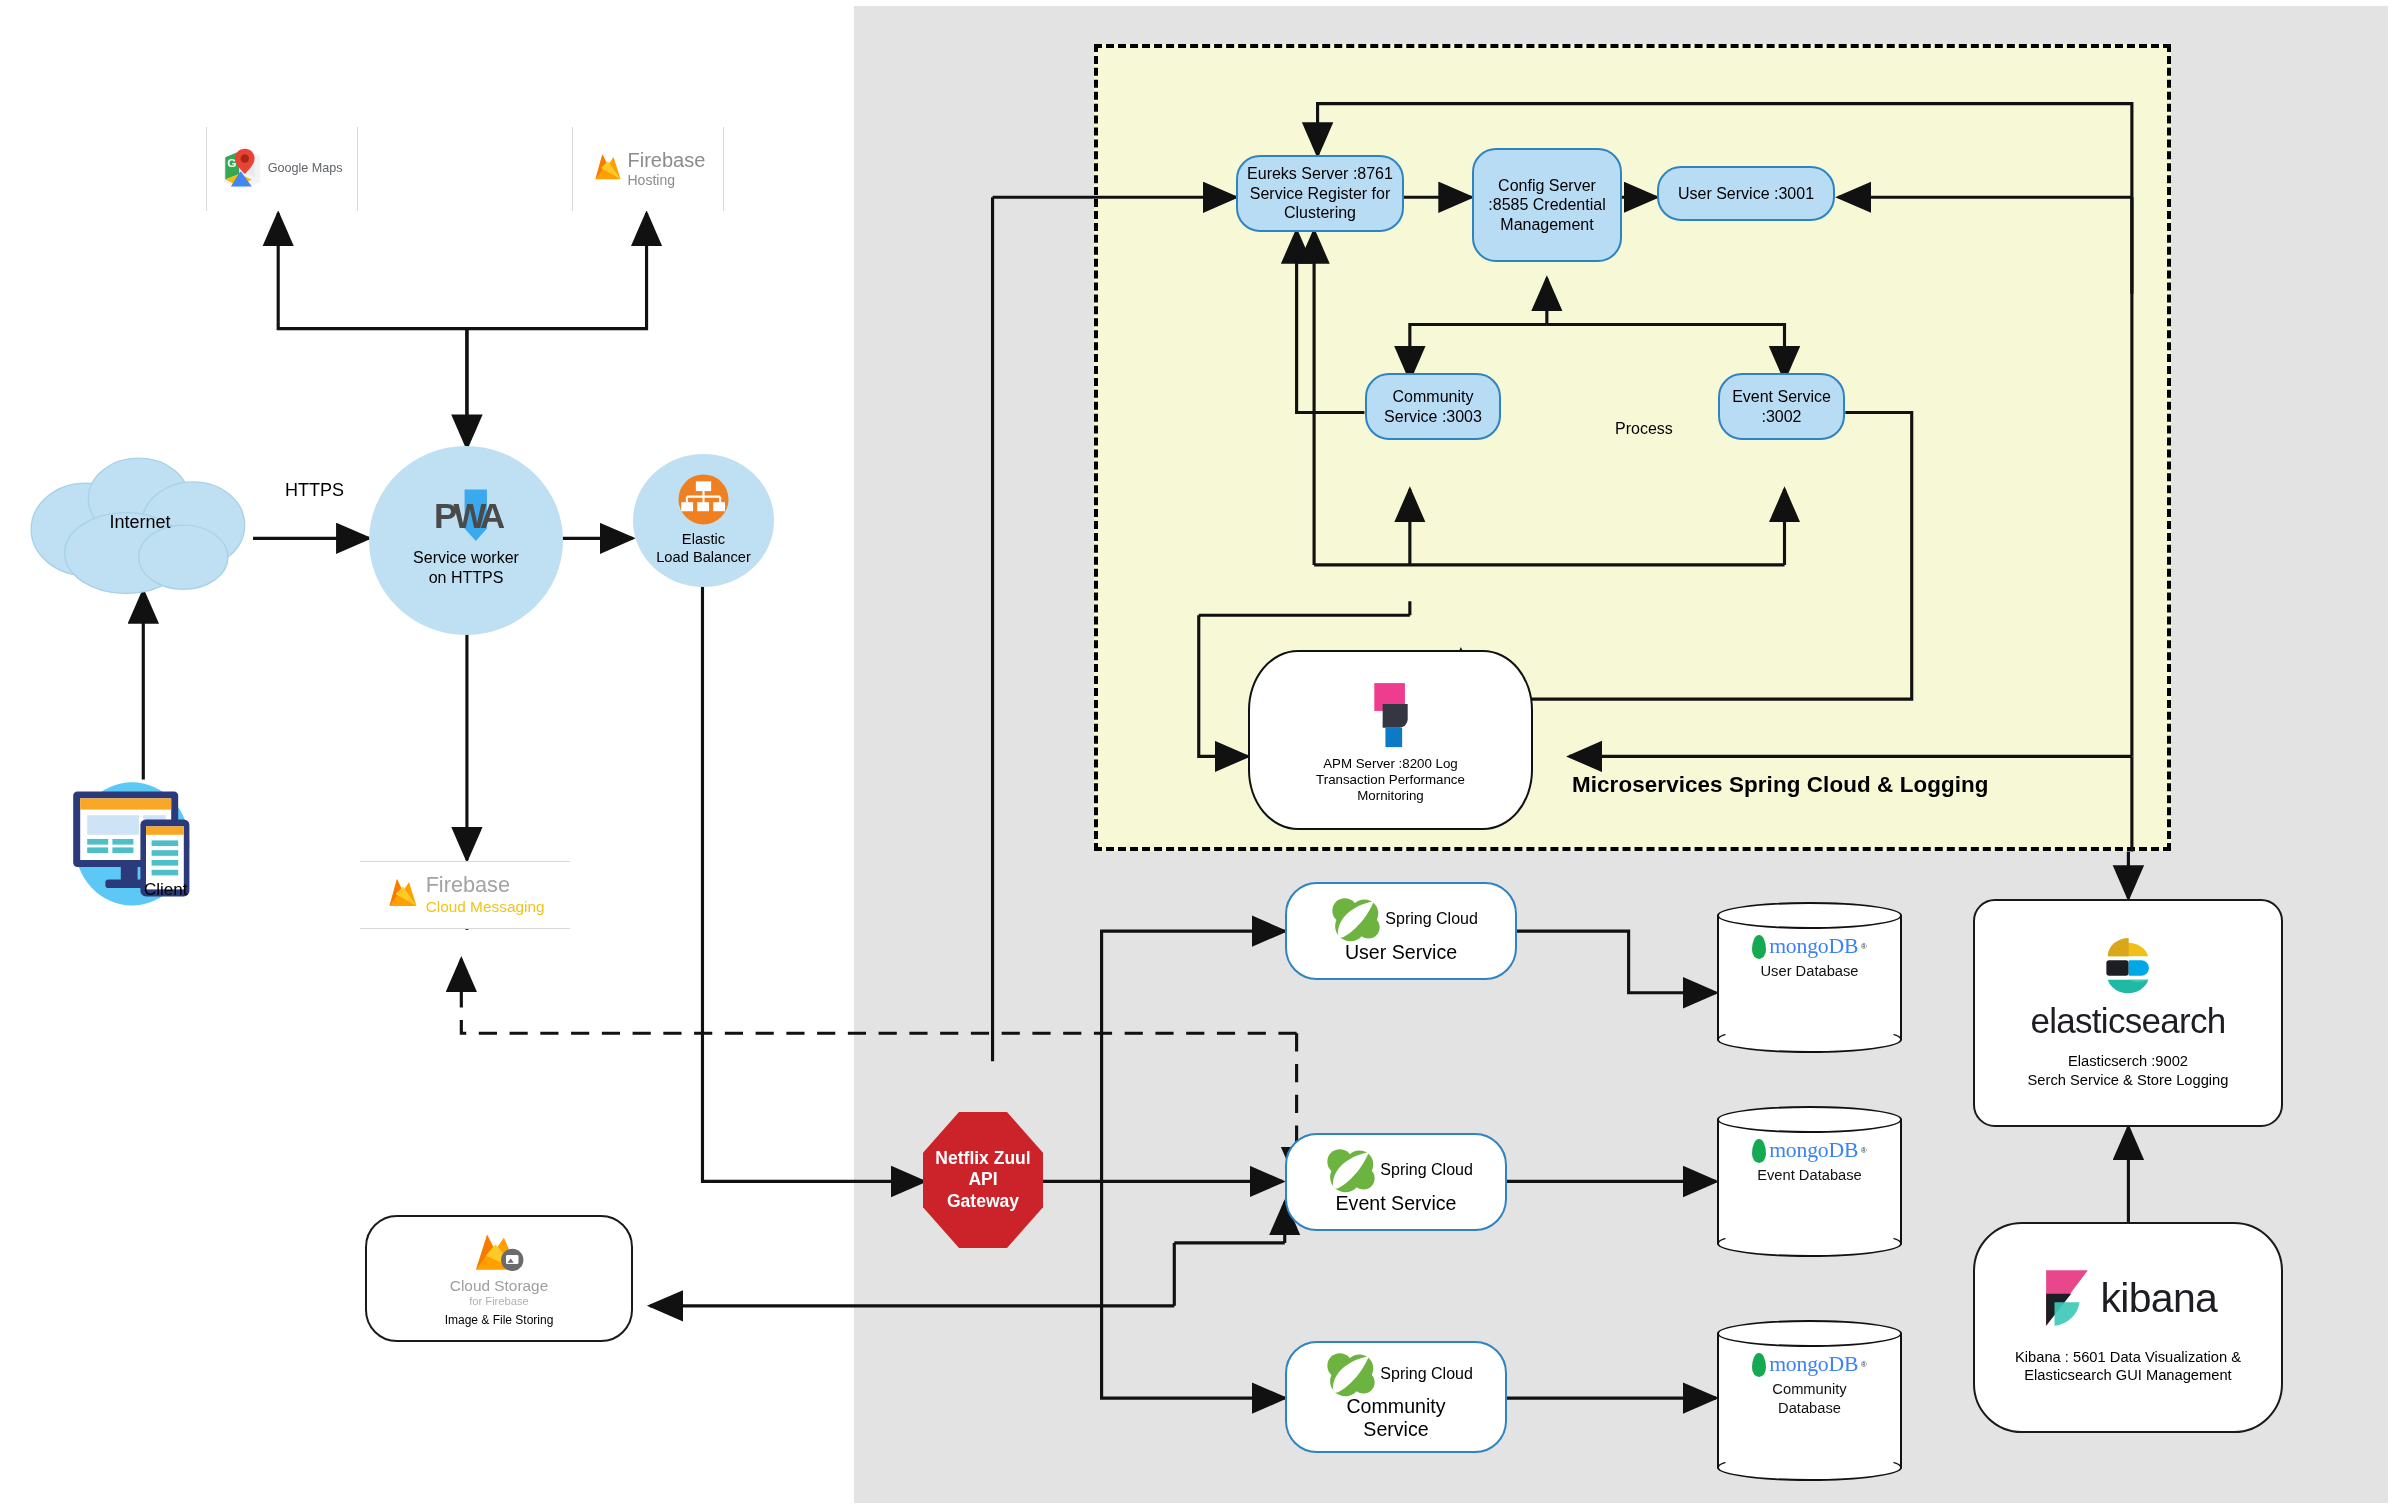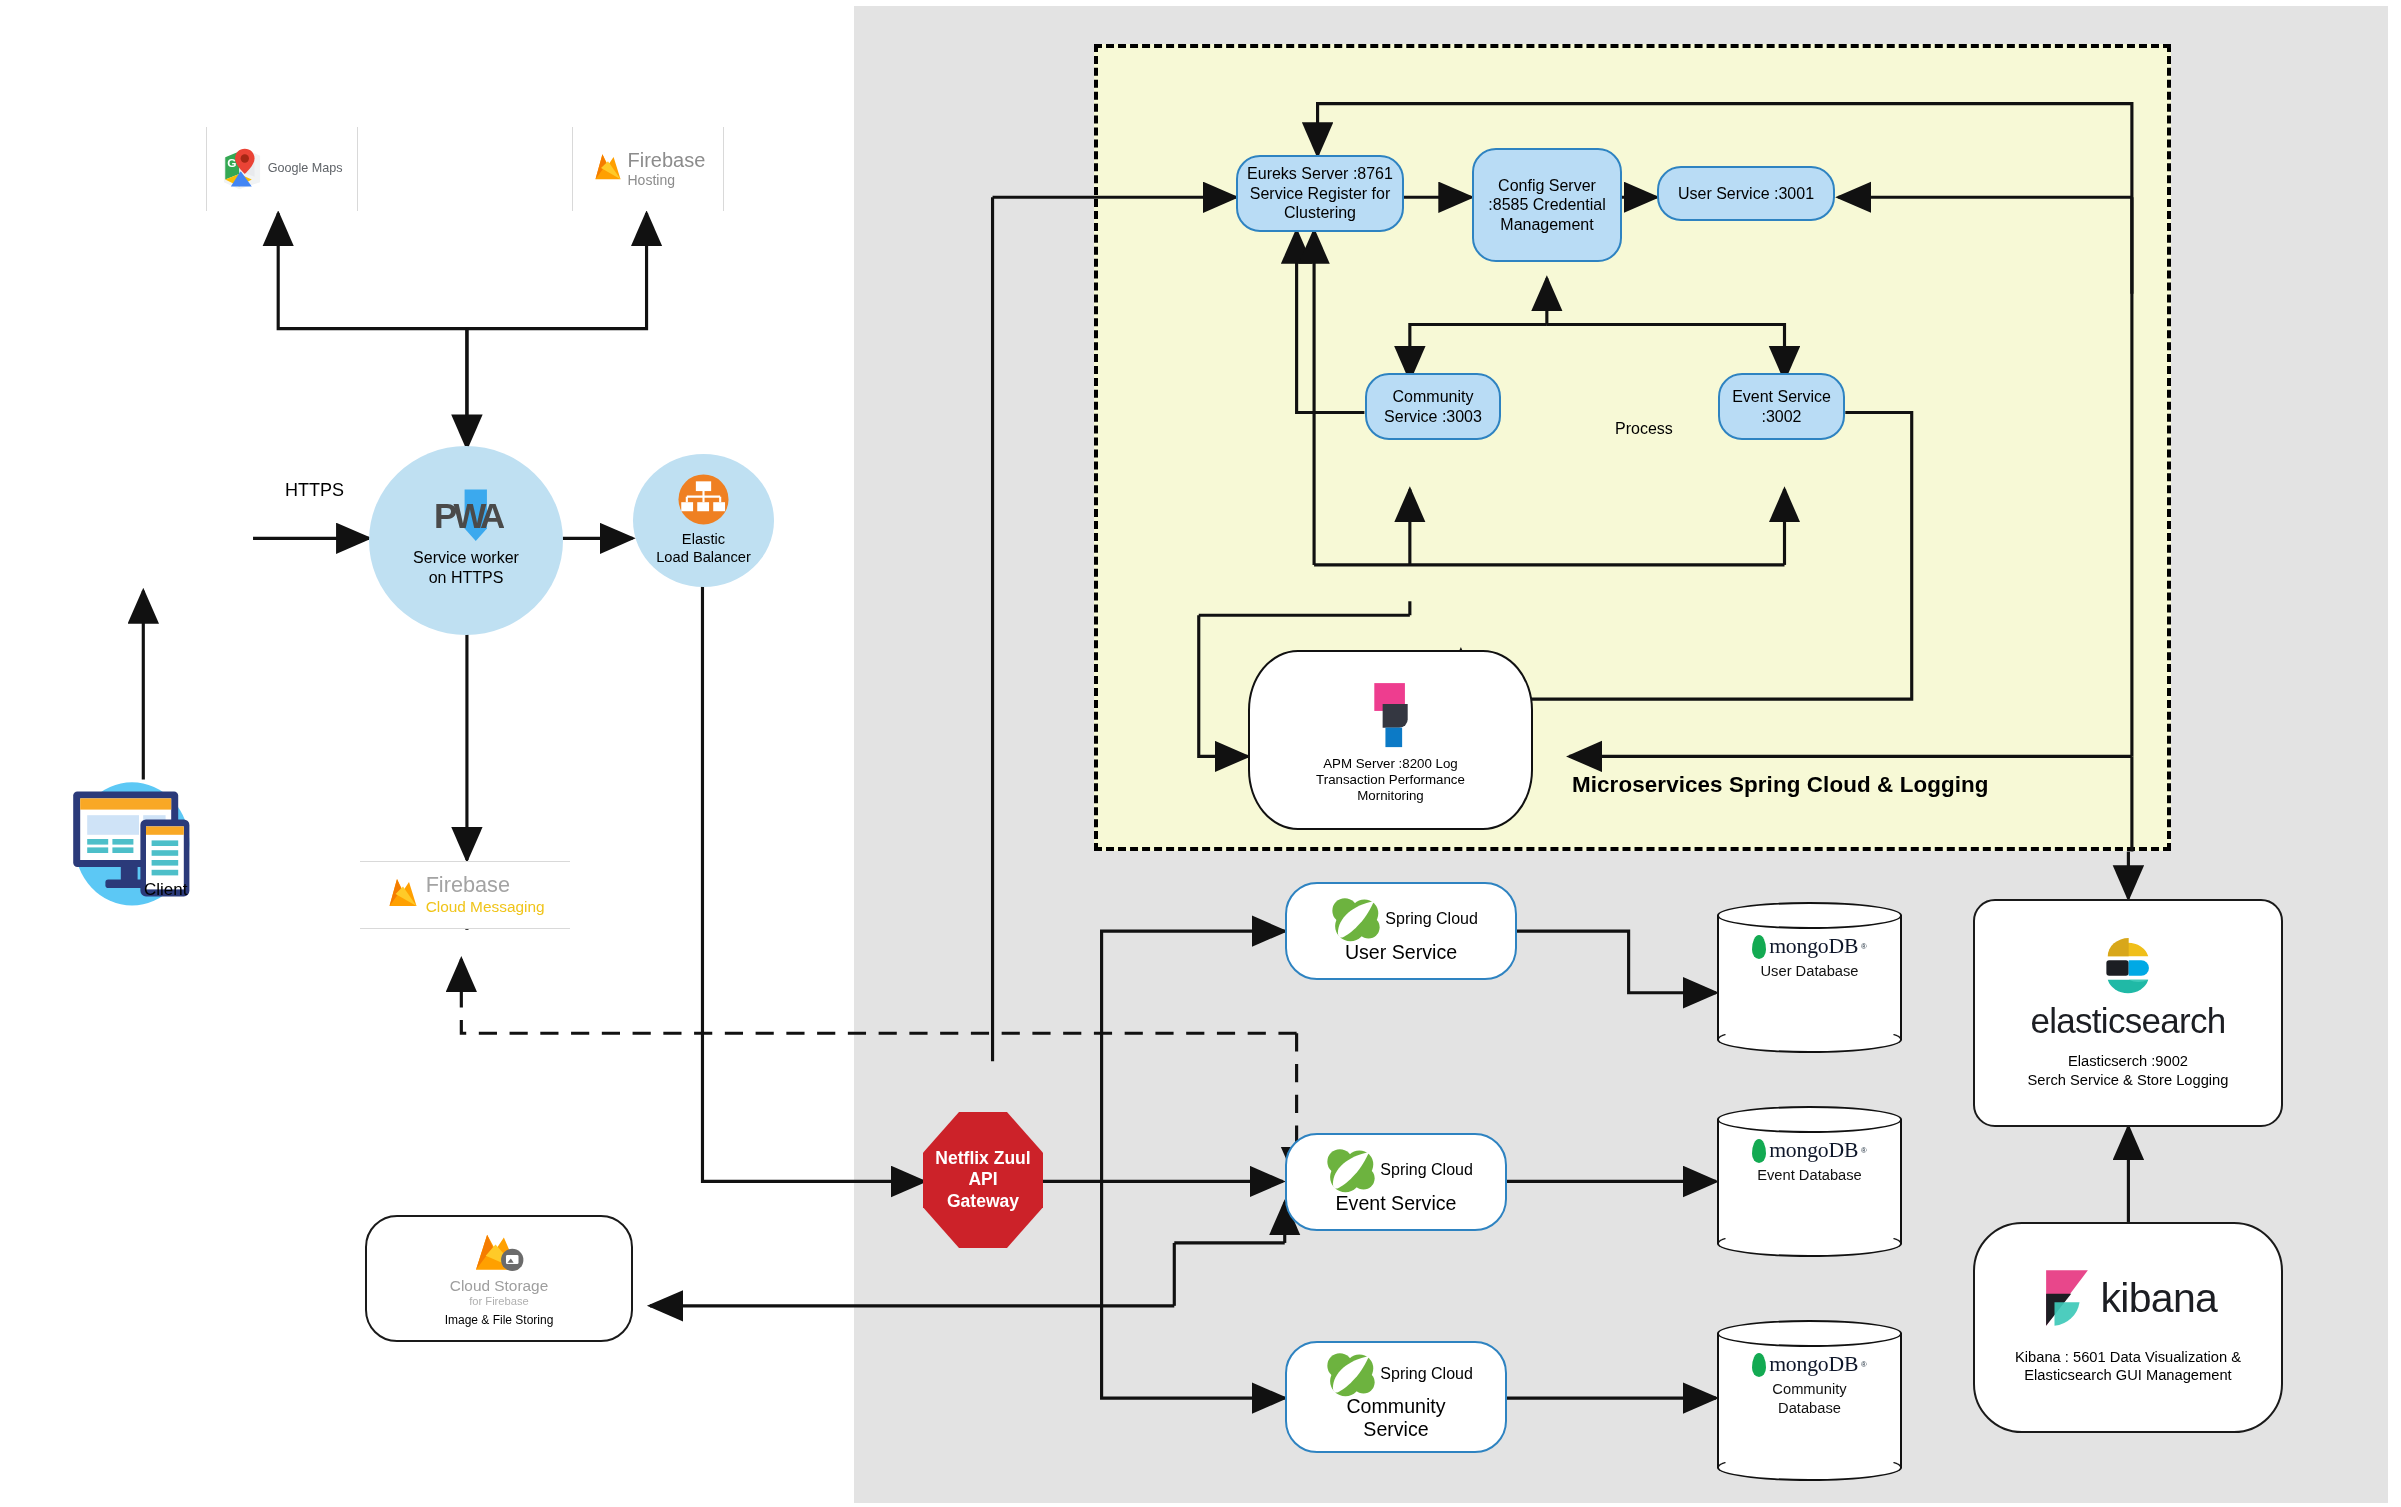--- a/index.html
+++ b/index.html
@@ -36,21 +36,21 @@
   .cyl{position:absolute;}
   .cyl .body{position:absolute;left:0;right:0;top:12.6px;bottom:12.6px;background:#fff;
              border-left:2.1px solid #111;border-right:2.1px solid #111;}
   .cyl .top{position:absolute;left:0;right:0;top:0;height:26.6px;background:#fff;
             border:2.1px solid #111;border-radius:50%;box-sizing:border-box;}
   .cyl .bot{position:absolute;left:0;right:0;bottom:0;height:26.6px;background:#fff;
             border:2.1px solid #111;border-radius:50%;box-sizing:border-box;border-top-color:transparent;}
   .cyl .inner{position:absolute;left:0;right:0;top:32px;bottom:4.2px;display:flex;
               flex-direction:column;align-items:center;justify-content:flex-start;gap:4.2px;z-index:3;}
   .mongo-row{display:flex;align-items:center;justify-content:center;gap:2.8px;}
-  .mongo-word{font-family:"Liberation Serif",serif;font-size:21.7px;color:#0f172a;letter-spacing:-0.2px;}
+  .mongo-word{font-family:"Liberation Serif",serif;font-size:21.7px;color:#3b82f6;letter-spacing:-0.2px;}
   .mongo-leaf{width:14px;height:24px;background:#13aa52;border-radius:50% 50% 50% 50%/60% 60% 40% 40%;
               transform:rotate(0deg);}
   .db-cap{font-size:14.7px;line-height:1.2;color:#111;text-align:center;}
 </style>
 </head>
 <body>
 
 <div id="stage">
 
   <div class="abs" id="gray-panel"></div>
@@ -174,20 +174,32 @@
       <path d="M6 42 L16 6 L24 22 L32 10 L42 42 Z" fill="#ffa000"></path>
       <path d="M6 42 L16 6 L22 20 Z" fill="#f57c00"></path>
       <path d="M14 26 L24 16 L42 42 Z" fill="#ffca28"></path>
     </svg>
     <div style="display:flex;flex-direction:column;align-items:flex-start;margin-left:2.8px;">
       <span style="color:#8c8c8c;font-size:20px;line-height:1;">Firebase</span>
       <span style="color:#8c8c8c;font-size:14px;margin-top:2.8px;">Hosting</span>
     </div>
   </div>
 
+  <div class="abs" style="left:21px;top:447px;width:238px;height:150px;">
+    <svg width="238" height="150" viewBox="0 0 340 215">
+      <g fill="#bfe0f2" stroke="#a8d2e8" stroke-width="2">
+        <ellipse cx="92" cy="118" rx="78" ry="66"></ellipse>
+        <ellipse cx="168" cy="74" rx="72" ry="58"></ellipse>
+        <ellipse cx="246" cy="112" rx="74" ry="62"></ellipse>
+        <ellipse cx="150" cy="152" rx="88" ry="58"></ellipse>
+        <ellipse cx="232" cy="158" rx="64" ry="46"></ellipse>
+      </g>
+    </svg>
+    <span class="abs lbl" style="left:0;top:64px;width:238px;text-align:center;font-size:18px;">Internet</span>
+  </div>
   <span class="abs lbl" style="left:262px;top:479px;width:105px;text-align:center;font-size:18px;">HTTPS</span>
 
   <div class="abs ellipse" style="left:369px;top:446px;width:194px;height:189px;display:flex;flex-direction:column;align-items:center;justify-content:center;">
     <svg width="76" height="60" viewBox="0 0 108 86" style="margin-top:-4.2px;">
       <path d="M52 2 L84 2 L84 58 L68 76 L52 58 Z" fill="#3ba9ee"></path>
       <text x="8" y="58" font-family="Liberation Sans, sans-serif" font-size="50" font-weight="bold" fill="#4a4a4a">P</text>
       <text x="36" y="58" font-family="Liberation Sans, sans-serif" font-size="50" font-weight="bold" fill="#4a4a4a">W</text>
       <text x="74" y="58" font-family="Liberation Sans, sans-serif" font-size="50" font-weight="bold" fill="#4a4a4a">A</text>
     </svg>
     <span class="lbl">Service worker</span>

